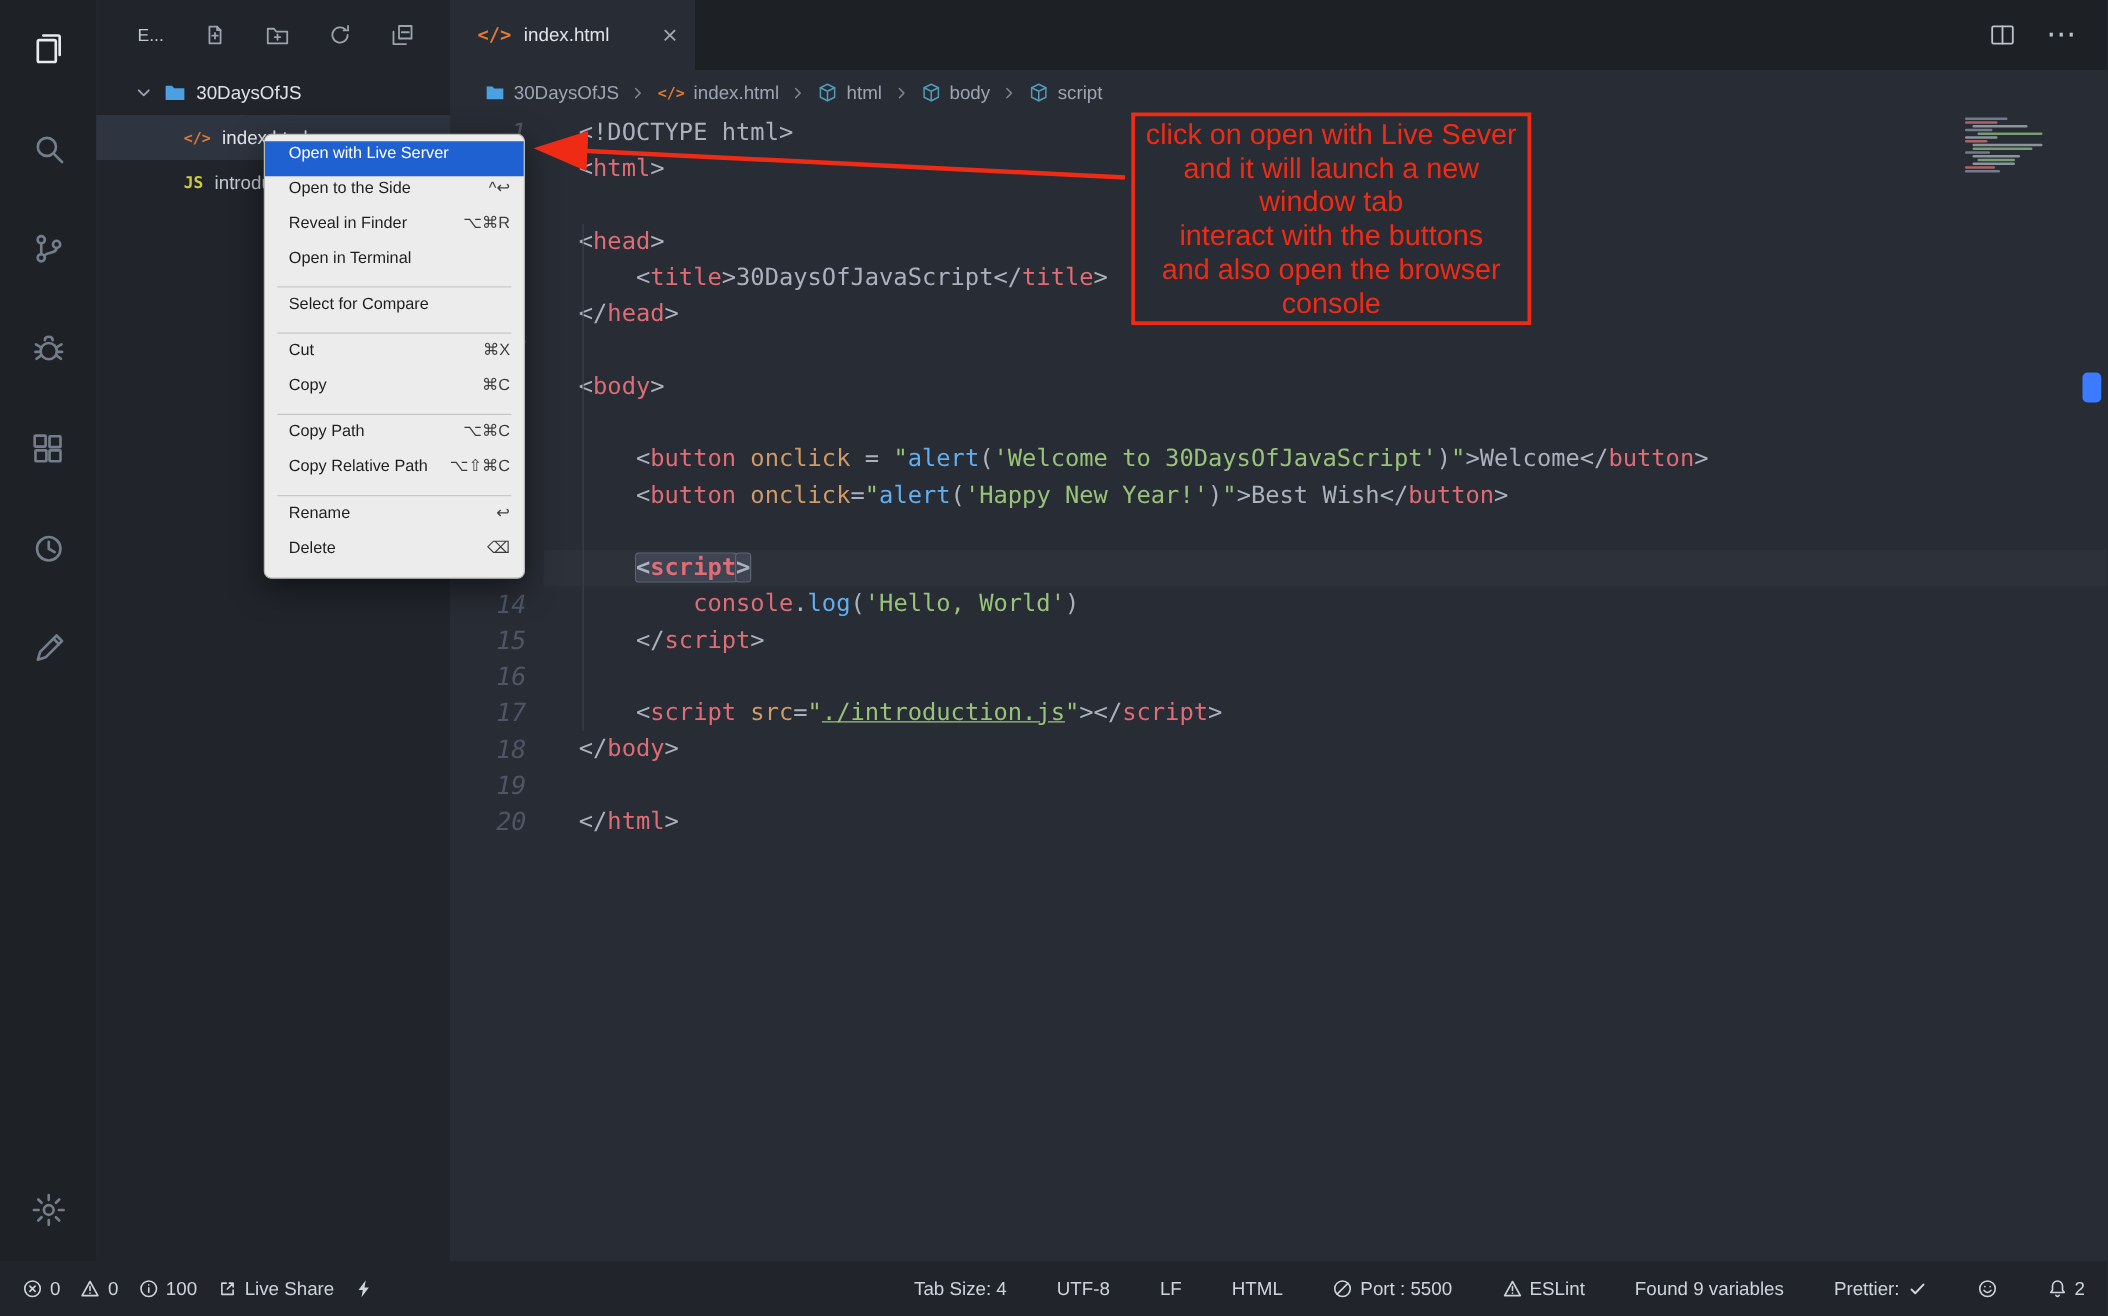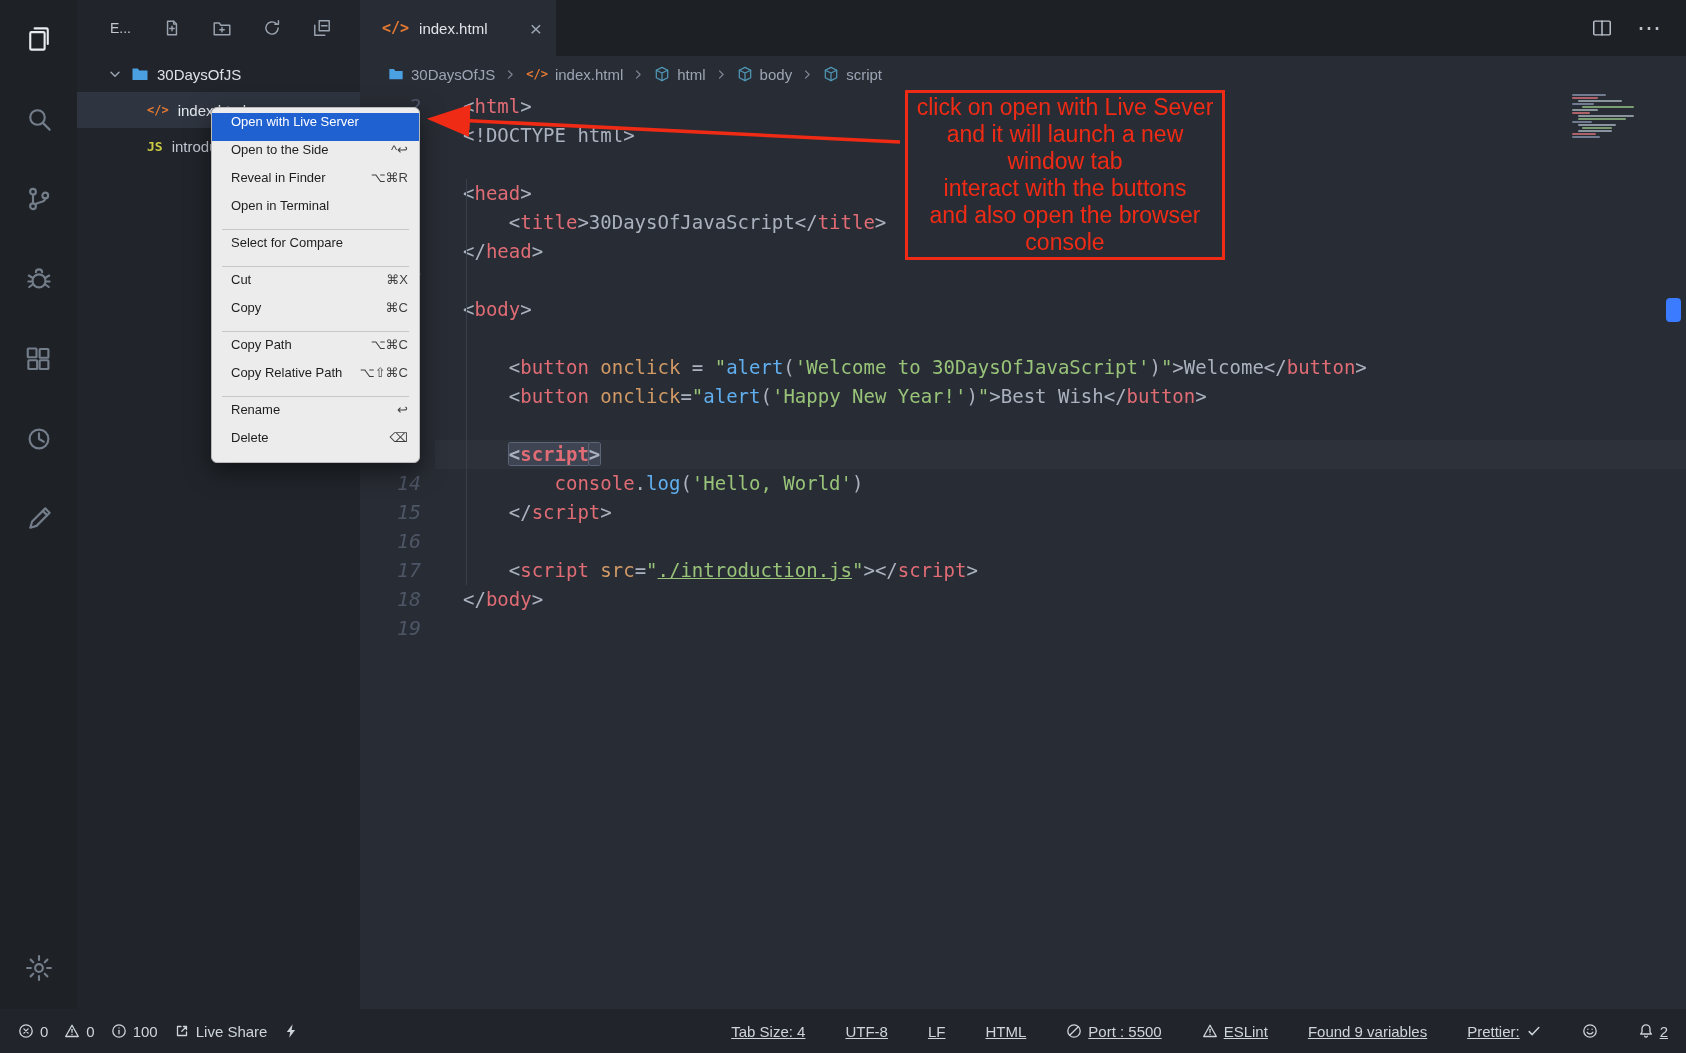--- a/index.html
+++ b/index.html
@@ -72,21 +72,21 @@
   .minimap{position:absolute;top:94px;right:22px;width:92px;}
   .mm-bar{height:2px;margin-bottom:1px;border-radius:1px;opacity:.85;}
   .scroll-marker{position:absolute;right:5px;top:298px;width:15px;height:24px;border-radius:4px;
                  background:var(--scroll-marker,#3b7bff);}
 
   
   .statusbar{position:absolute;left:0;right:0;bottom:0;height:44px;background:var(--panel-bg,#21252b);
              display:flex;align-items:center;padding:0 18px;box-sizing:border-box;
              font-size:15px;color:#ced4dc;}
   .sb-left{display:flex;align-items:center;gap:16px;}
-  .sb-right{margin-left:auto;display:flex;gap:40px;text-decoration:underline;}
+  .sb-right{margin-left:auto;display:flex;gap:40px;}
   .sb-item{display:flex;align-items:center;gap:6px;cursor:pointer;white-space:nowrap;}
   .sb-item .icn{width:16px;height:16px;}
 
   
   .ctx{position:absolute;left:211px;top:107px;width:209px;background:var(--menu-bg,#ececec);
        border:1px solid #b9b9b9;border-radius:6px;box-shadow:0 8px 24px rgba(0,0,0,.5);
        padding:5px 0;z-index:50;font-size:13px;color:var(--menu-text,#1e1e1e);box-sizing:border-box;}
   .ctx-item{height:28px;line-height:18px;display:flex;justify-content:space-between;
             padding:0 11px 0 19px;cursor:pointer;}
   .ctx-item.hl{background:var(--accent-blue,#2061d1);color:#fff;}
@@ -307,26 +307,26 @@
               <path d="M8 1.4l5.7 2.8v7.6L8 14.6 2.3 11.8V4.2z"></path>
               <path d="M2.3 4.2L8 7l5.7-2.8 M8 7v7.6"></path>
             </svg>
           </span>
           <span>script</span>
         </span>
       </div>
     <div class="code-area">
       <div class="indent-guide"></div>
     <div class="code-line">
+          <span class="ln">1</span>
+          <span class="lct"><span class="tk-p">&lt;!DOCTYPE html&gt;</span></span>
+        </div>
+        <div class="code-line">
           <span class="ln">2</span>
           <span class="lct"><span class="tk-p">&lt;</span><span class="tk-t">html</span><span class="tk-p">&gt;</span></span>
-        </div>
-        <div class="code-line">
-          <span class="ln">1</span>
-          <span class="lct"><span class="tk-p">&lt;!DOCTYPE html&gt;</span></span>
         </div>
         <div class="code-line">
           <span class="ln">3</span>
           <span class="lct"></span>
         </div>
         <div class="code-line">
           <span class="ln">4</span>
           <span class="lct"><span class="tk-p">&lt;</span><span class="tk-t">head</span><span class="tk-p">&gt;</span></span>
         </div>
         <div class="code-line">
@@ -381,20 +381,24 @@
           <span class="ln">17</span>
           <span class="lct"><span class="tk-p">    &lt;</span><span class="tk-t">script</span><span class="tk-p"> </span><span class="tk-a">src</span><span class="tk-p">=</span><span class="tk-s">"</span><span class="tk-l">./introduction.js</span><span class="tk-s">"</span><span class="tk-p">&gt;&lt;/</span><span class="tk-t">script</span><span class="tk-p">&gt;</span></span>
         </div>
         <div class="code-line">
           <span class="ln">18</span>
           <span class="lct"><span class="tk-p">&lt;/</span><span class="tk-t">body</span><span class="tk-p">&gt;</span></span>
         </div>
         <div class="code-line">
           <span class="ln">19</span>
           <span class="lct"></span>
+        </div>
+        <div class="code-line">
+          <span class="ln">20</span>
+          <span class="lct"><span class="tk-p">&lt;/</span><span class="tk-t">html</span><span class="tk-p">&gt;</span></span>
         </div>
       </div>
     <div class="minimap">
         <div class="mm-bar" style="margin-left: 0px; width: 34px; background: rgb(126, 138, 160);"></div>
         <div class="mm-bar" style="margin-left: 0px; width: 26px; background: rgb(197, 107, 114);"></div>
         <div class="mm-bar" style="margin-left: 6px; width: 44px; background: rgb(154, 167, 176);"></div>
         <div class="mm-bar" style="margin-left: 0px; width: 22px; background: rgb(126, 138, 160);"></div>
         <div class="mm-bar" style="margin-left: 10px; width: 52px; background: rgb(136, 176, 126);"></div>
         <div class="mm-bar" style="margin-left: 0px; width: 26px; background: rgb(154, 167, 176);"></div>
         <div class="mm-bar" style="margin-left: 0px; width: 18px; background: rgb(197, 107, 114);"></div>

